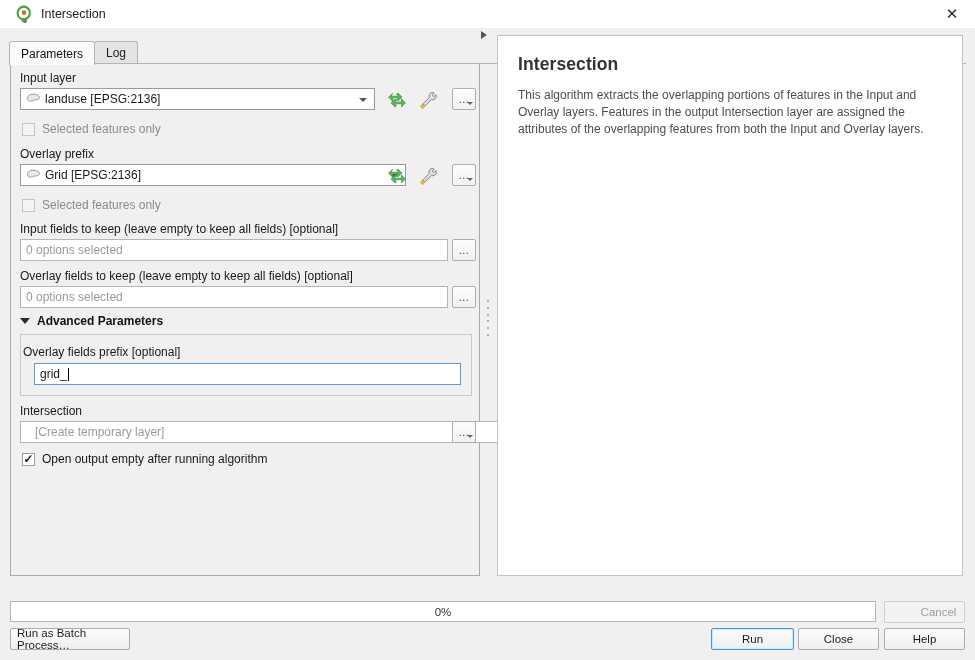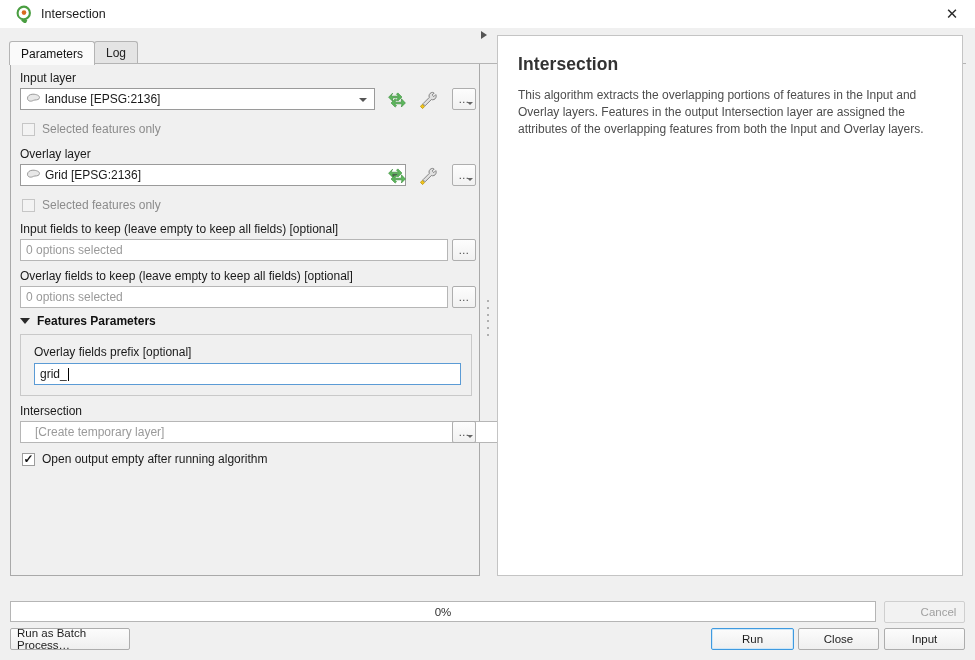--- a/index.html
+++ b/index.html
@@ -231,21 +231,21 @@
   <div class="smallbtn" style="left:441px; top:24px;">
     <span class="dots">…</span>
     <span class="mini-arrow"></span>
   </div>
 
   <div class="chk disabled" style="left:11px; top:58px;">
     <span class="box"></span>
     <span class="ctext">Selected features only</span>
   </div>
 
-  <div class="lbl" style="left:9px; top:83px;">Overlay layer</div>
+  <div class="lbl" style="left:9px; top:83px;">Overlay prefix</div>
   <div class="combo" style="left:9px; top:100px; width:386px;">
     <span class="poly-icon">
       <svg width="15" height="12" viewBox="0 0 15 12">
         <path d="M1.5 6.2c0-2.2 2.2-4 5.4-4 3.4 0 6.6 1.3 6.6 3.2 0 2.1-2.6 2.6-4.6 2.6-1.2 0-1.6.6-2.6.9-1.9.6-4.8.3-4.8-2.7z" fill="#e8e8e8" stroke="#9a9a9a" stroke-width="1"></path>
       </svg>
     </span>
     <span>Grid [EPSG:2136]</span>
     <span class="arrow"></span>
   </div>
   <div class="iconbtn" style="left:372px; top:100px;">
@@ -281,24 +281,24 @@
   <div class="lbl" style="left:9px; top:205px;">Overlay fields to keep (leave empty to keep all fields) [optional]</div>
   <div class="txtfield" style="left:9px; top:222px; width:428px;">
     <span>0 options selected</span>
   </div>
   <div class="smallbtn" style="left:441px; top:222px;">
     <span class="dots">…</span>
   </div>
 
   <div class="adv-header" style="left:9px; top:250px;">
     <span class="tri"></span>
-    <span class="atext">Features Parameters</span>
+    <span class="atext">Advanced Parameters</span>
   </div>
   <div class="adv-box" style="left:9px; top:270px; width:452px; height:62px;">
-    <div class="lbl" style="left:13px; top:10px;">Overlay fields prefix [optional]</div>
+    <div class="lbl" style="left:2px; top:10px;">Overlay fields prefix [optional]</div>
     <div class="txtfield focused" style="left:13px; top:28px; width:427px;">
       <span>grid_</span>
         <span class="caret"></span>
     </div>
   </div>
 
   <div class="lbl" style="left:9px; top:340px;">Intersection</div>
   <div class="txtfield" style="left:9px; top:357px; width:512px;padding-left:14px;">
     <span>[Create temporary layer]</span>
   </div>
@@ -340,14 +340,14 @@
 <div class="btn batch" style="left:10px; top:628px; width:120px;">
   <span>Run as Batch Process…</span>
 </div>
 <div class="btn default" style="left:711px; top:628px; width:83px;">
   <span>Run</span>
 </div>
 <div class="btn" style="left:798px; top:628px; width:81px;">
   <span>Close</span>
 </div>
 <div class="btn" style="left:884px; top:628px; width:81px;">
-  <span>Input</span>
+  <span>Help</span>
 </div>
 
 </body></html>

